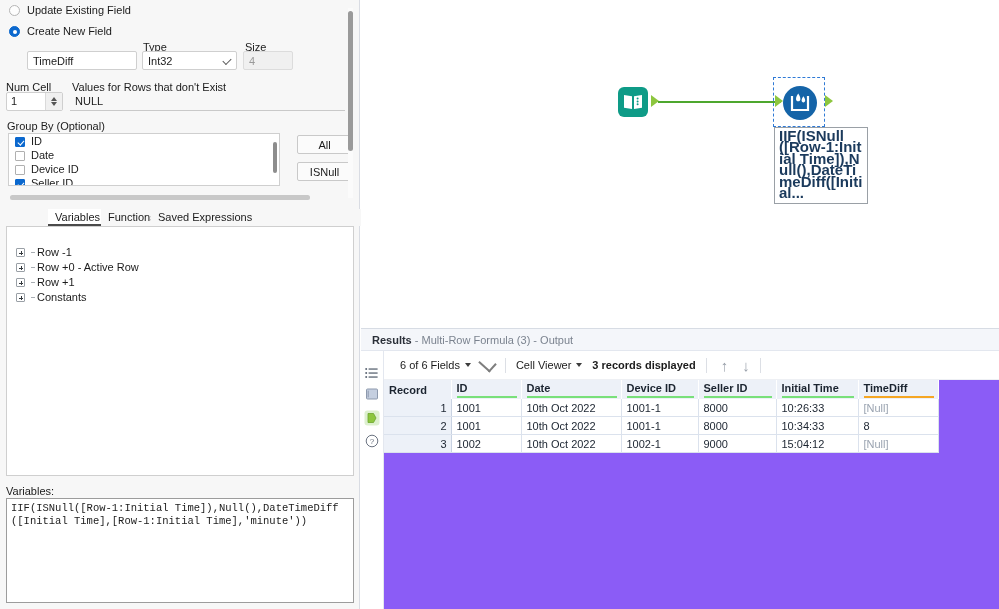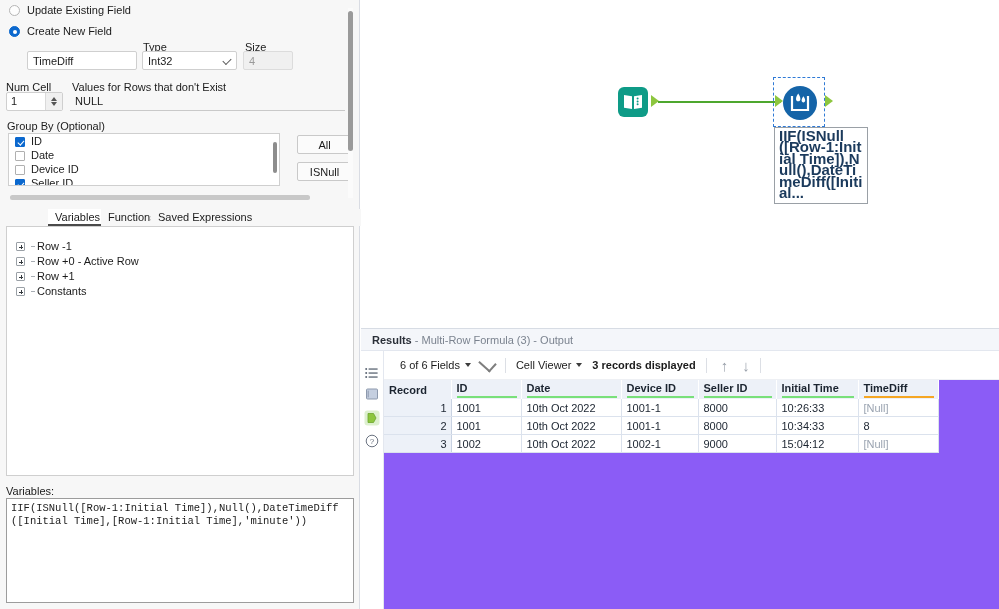--- a/index.html
+++ b/index.html
@@ -337,21 +337,21 @@
         </div>
     </div>
 
     <div id="tabs-row">
       <div class="tab active" style="left:4px;">Variables</div>
       <div class="tab" style="left:57px;">Functions</div>
       <div class="tab" style="left:107px;">Saved Expressions</div>
     </div>
 
     <div id="tree-box">
-      <div class="tree-item" style="margin-top:12px;">
+      <div class="tree-item" style="margin-top:18px;">
         <span class="expander"></span>
         <span class="tree-dash"></span>
         <span class="tree-label">Row -1</span>
       </div>
       <div class="tree-item">
         <span class="expander"></span>
         <span class="tree-dash"></span>
         <span class="tree-label">Row +0 - Active Row</span>
       </div>
       <div class="tree-item">

